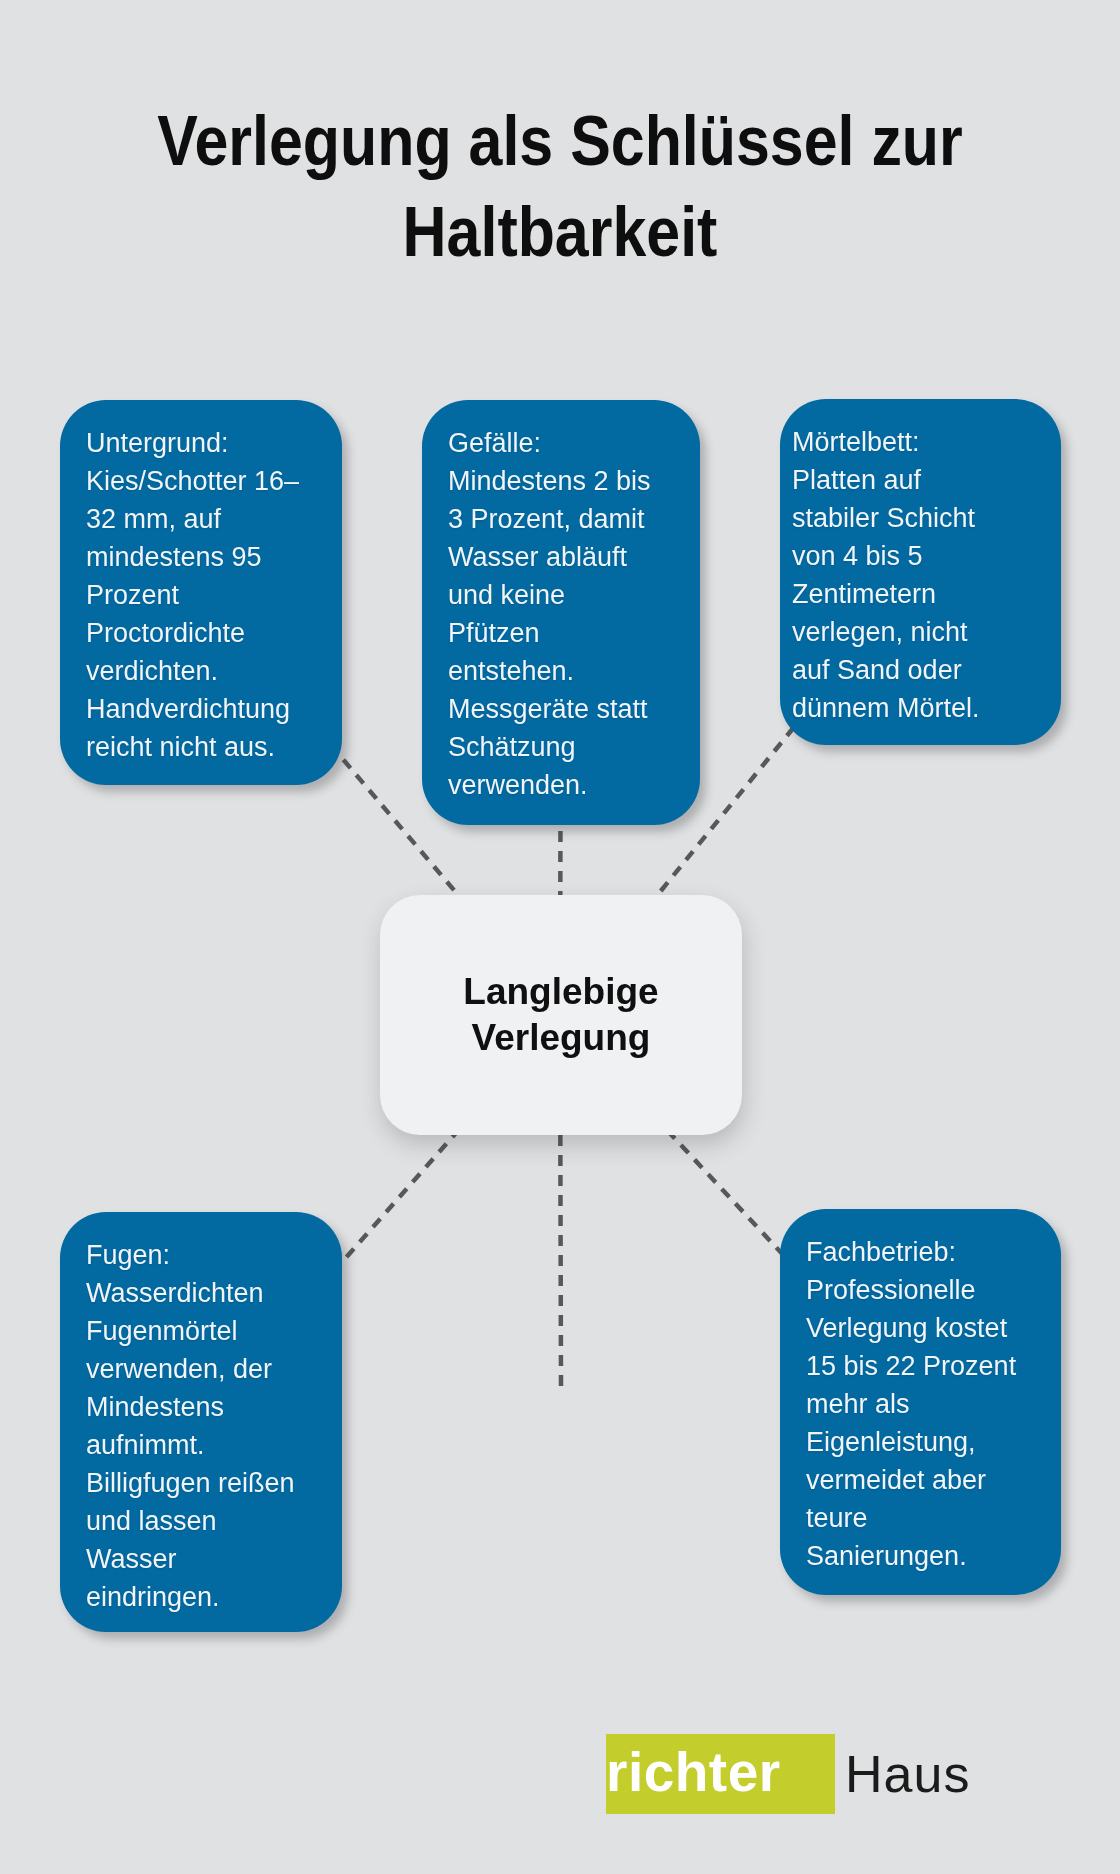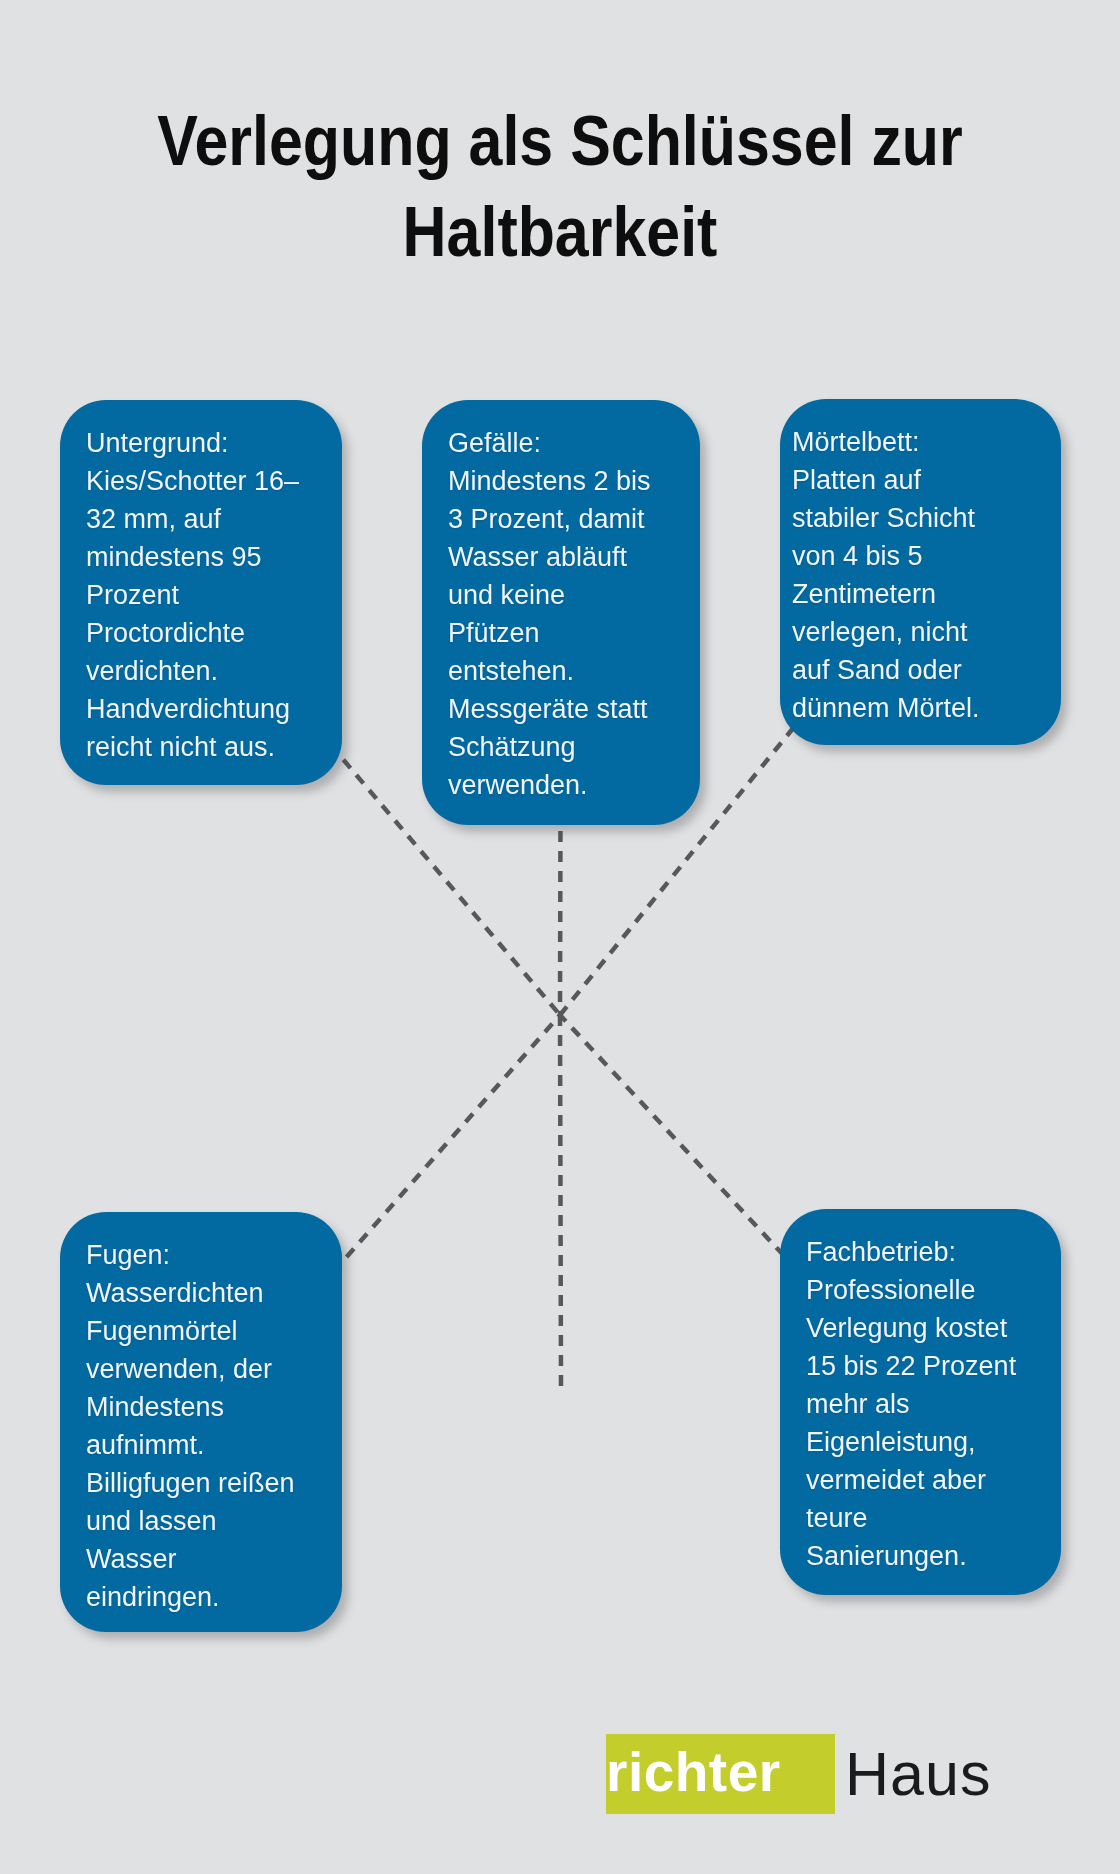--- a/index.html
+++ b/index.html
@@ -96,21 +96,21 @@
   .logo-brand {
     color: #ffffff;
     font-size: 55px;
     font-weight: 700;
     letter-spacing: 0.5px;
     position: relative;
     top: -2px;
   }
   .logo-suffix {
     color: #1b1b1b;
-    font-size: 61px;
+    font-size: 52px;
     font-weight: 400;
     margin-left: 10px;
     letter-spacing: 1px;
   }
 </style>
 </head>
 <body>
 
 <div class="canvas">
 
@@ -166,20 +166,24 @@
   <div class="node node-6">Fachbetrieb:
 Professionelle
 Verlegung kostet
 15 bis 22 Prozent
 mehr als
 Eigenleistung,
 vermeidet aber
 teure
 Sanierungen.</div>
 
+  <div class="center-node">
+    <span>Langlebige
+Verlegung</span>
+  </div>
 
   <div class="logo">
     <div class="logo-badge">
       <span class="logo-brand">richter</span>
     </div>
     <span class="logo-suffix">Haus</span>
   </div>
 
 </div>
 

